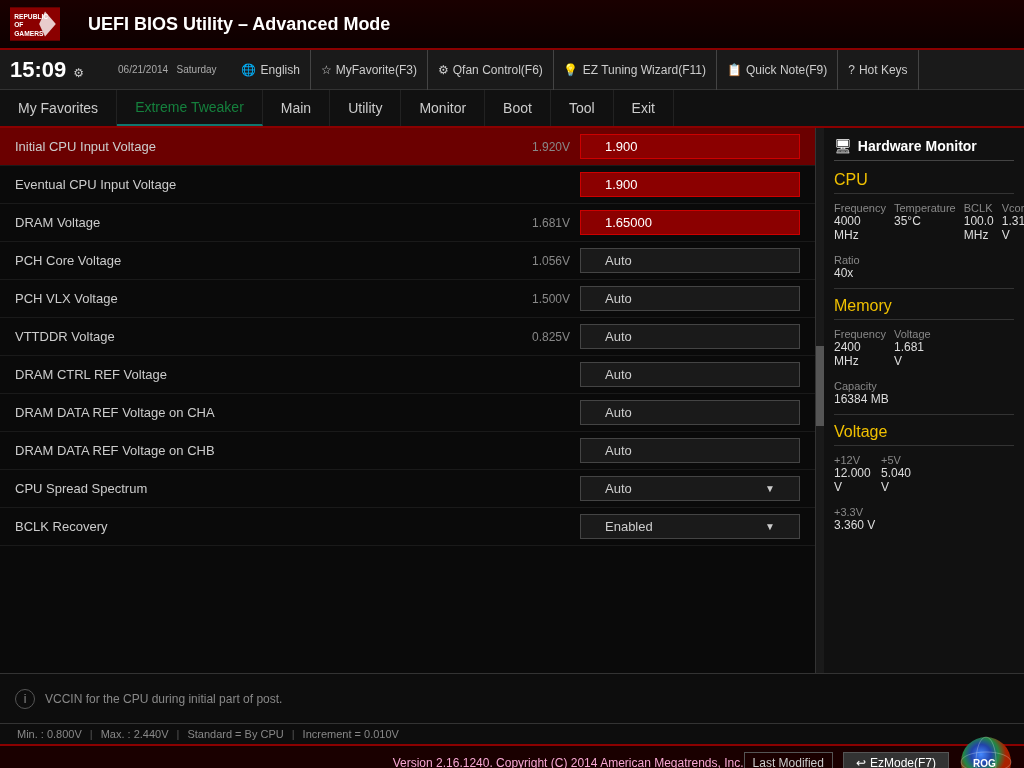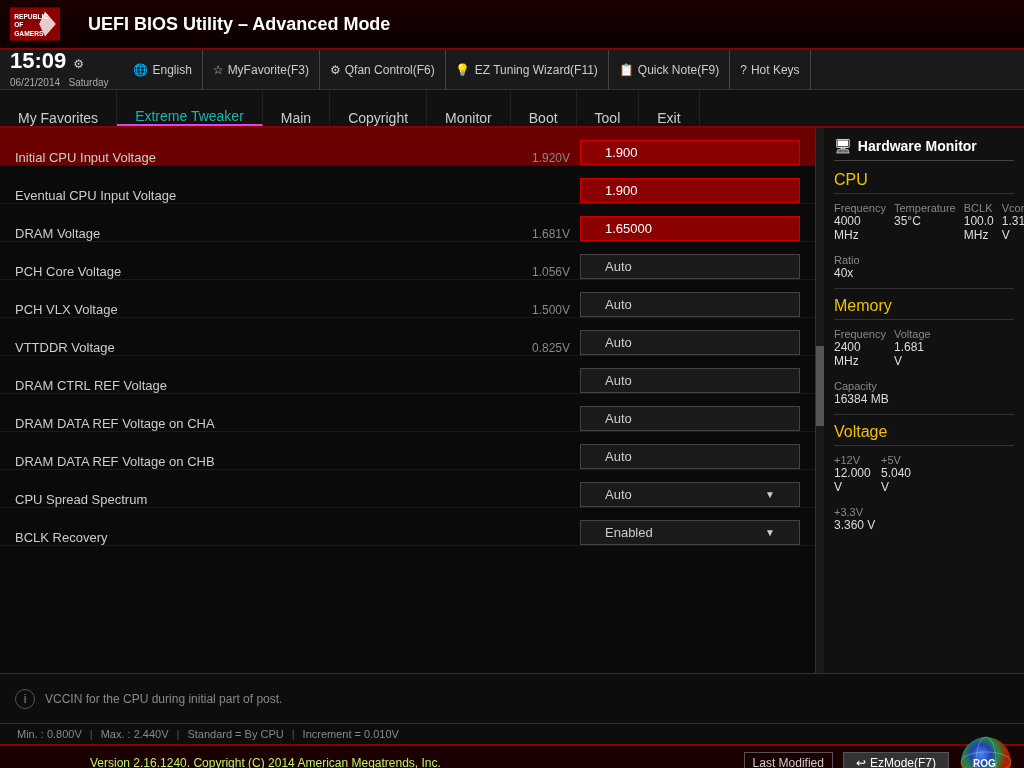--- a/index.html
+++ b/index.html
@@ -41,22 +41,23 @@
     .top-bar {
       background: #1a1a1a;
       display: flex;
       align-items: center;
       padding: 0 10px;
       height: 40px;
       border-bottom: 1px solid #333;
     }
     .datetime {
       display: flex;
-      flex-direction: column;
+      flex-direction: row;
       margin-right: 15px;
+      gap: 34px;
     }
     .time-display {
       font-size: 22px;
       font-weight: bold;
       color: #fff;
       line-height: 1;
     }
     .gear-icon { font-size: 12px; color: #ccc; margin-left: 3px; }
     .top-bar-items {
       display: flex;
@@ -80,21 +81,21 @@
     
     .nav-bar {
       background: #111;
       display: flex;
       align-items: stretch;
       height: 38px;
       border-bottom: 2px solid #8b0000;
     }
     .nav-item {
       display: flex;
-      align-items: flex-end;
+      align-items: center;
       padding: 0 18px;
       font-size: 14px;
       color: #ccc;
       cursor: pointer;
       border-right: 1px solid #222;
     }
     .nav-item.active {
       color: #f0c000;
       border-bottom: 2px solid #f0c000;
     }
@@ -108,21 +109,21 @@
     
     .left-panel {
       flex: 1;
       background: #0a0a0a;
       overflow-y: auto;
       border-right: 1px solid #333;
     }
 
     .bios-row {
       display: flex;
-      align-items: flex-end;
+      align-items: center;
       min-height: 38px;
       padding: 0 15px;
       border-bottom: 1px solid #1a1a1a;
     }
     .bios-row.selected {
       background: #6b0000;
     }
     .bios-row-label {
       flex: 1;
       font-size: 13px;
@@ -240,23 +241,23 @@
       background: #1a0000;
       height: 35px;
       display: flex;
       align-items: center;
       justify-content: space-between;
       padding: 0 10px;
       border-top: 2px solid #8b0000;
     }
     .bottom-version {
       font-size: 12px;
-      color: #bef264;
+      color: #f9a8d4;
       flex: 1;
-      text-align: left;
+      text-align: right;
     }
     .bottom-right {
       display: flex;
       align-items: center;
       gap: 10px;
     }
     .last-modified {
       font-size: 12px;
       color: #ccc;
       cursor: pointer;
@@ -354,28 +355,28 @@
       <span>?</span>
       <span>Hot Keys</span>
     </div>
   </div>
 </div>
 
 <div class="nav-bar">
   <div class="nav-item">
     <span>My Favorites</span>
   </div>
-  <div class="nav-item active" style="color:#14b8a6;border-bottom:2px solid #d946ef;">
+  <div class="nav-item active" style="color:#15803d;border-bottom:2px solid #0f766e;">
     <span>Extreme Tweaker</span>
   </div>
   <div class="nav-item">
     <span>Main</span>
   </div>
   <div class="nav-item">
-    <span>Copyright</span>
+    <span>Utility</span>
   </div>
   <div class="nav-item">
     <span>Monitor</span>
   </div>
   <div class="nav-item">
     <span>Boot</span>
   </div>
   <div class="nav-item">
     <span>Tool</span>
   </div>

